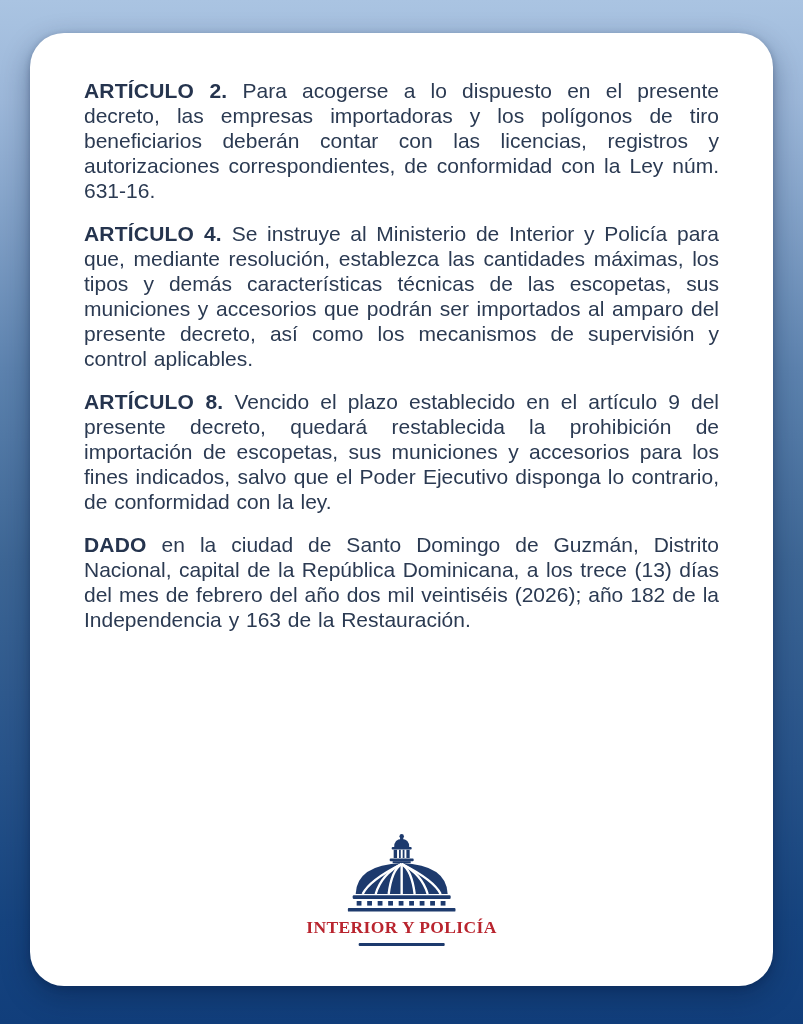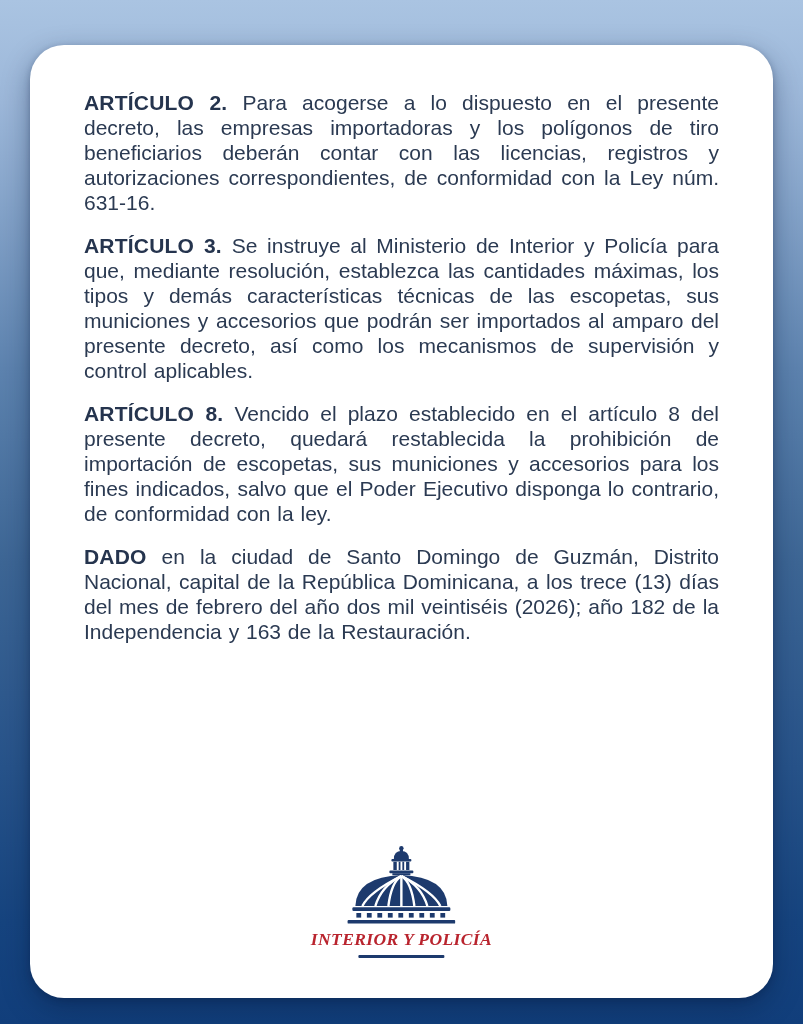--- a/index.html
+++ b/index.html
@@ -18,21 +18,21 @@
       #8aa8cd 18%,
       #5d83af 36%,
       #3d6695 55%,
       #27538a 75%,
       #16447f 90%,
       #113e7b 100%);
   }
   .card {
     position: absolute;
     left: 30px;
-    top: 45px;
+    top: 33px;
     width: 743px;
     height: 953px;
     background: #ffffff;
     border-radius: 34px;
     box-shadow: 0 10px 28px rgba(8, 25, 60, 0.38), 0 2px 6px rgba(8, 25, 60, 0.25);
   }
   .content {
     position: absolute;
     left: 54px;
     right: 54px;
@@ -64,42 +64,41 @@
   }
   .logo-dome { display: block; }
   .logo-label {
     margin-top: 5px;
     font-family: "Liberation Serif", serif;
     font-weight: bold;
     font-size: 17.5px;
     letter-spacing: 0.4px;
     color: #b9242e;
     white-space: nowrap;
-    font-style: italic;
   }
   .logo-underline {
     margin-top: 5px;
     width: 86px;
     height: 3.5px;
     background: #1d3a6d;
     border-radius: 1px;
   }
 </style>
 </head>
 <body>
 
 <div class="page">
   <div class="card">
     <div class="content">
 
       <p class="para"><span class="lead">ARTÍCULO 2.</span> <span>Para acogerse a lo dispuesto en el presente decreto, las empresas importadoras y los polígonos de tiro beneficiarios deberán contar con las licencias, registros y autorizaciones correspondientes, de conformidad con la Ley núm. 631-16.</span></p>
 
-      <p class="para"><span class="lead">ARTÍCULO 3.</span> <span>Se instruye al Ministerio de Interior y Policía para que, mediante resolución, establezca las cantidades máximas, los tipos y demás características técnicas de las escopetas, sus municiones y accesorios que podrán ser importados al amparo del presente decreto, así como los mecanismos de supervisión y control aplicables.</span></p>
+      <p class="para"><span class="lead">ARTÍCULO 4.</span> <span>Se instruye al Ministerio de Interior y Policía para que, mediante resolución, establezca las cantidades máximas, los tipos y demás características técnicas de las escopetas, sus municiones y accesorios que podrán ser importados al amparo del presente decreto, así como los mecanismos de supervisión y control aplicables.</span></p>
 
-      <p class="para"><span class="lead">ARTÍCULO 8.</span> <span>Vencido el plazo establecido en el artículo 8 del presente decreto, quedará restablecida la prohibición de importación de escopetas, sus municiones y accesorios para los fines indicados, salvo que el Poder Ejecutivo disponga lo contrario, de conformidad con la ley.</span></p>
+      <p class="para"><span class="lead">ARTÍCULO 8.</span> <span>Vencido el plazo establecido en el artículo 9 del presente decreto, quedará restablecida la prohibición de importación de escopetas, sus municiones y accesorios para los fines indicados, salvo que el Poder Ejecutivo disponga lo contrario, de conformidad con la ley.</span></p>
 
 
       <p class="para"><span class="lead">DADO</span> <span>en la ciudad de Santo Domingo de Guzmán, Distrito Nacional, capital de la República Dominicana, a los trece (13) días del mes de febrero del año dos mil veintiséis (2026); año 182 de la Independencia y 163 de la Restauración.</span></p>
 
     </div>
 
     <div class="logo">
       <svg class="logo-dome" width="108" height="78" viewBox="0 0 108 78" xmlns="http://www.w3.org/2000/svg">
         <g fill="#1d3a6d">
 

